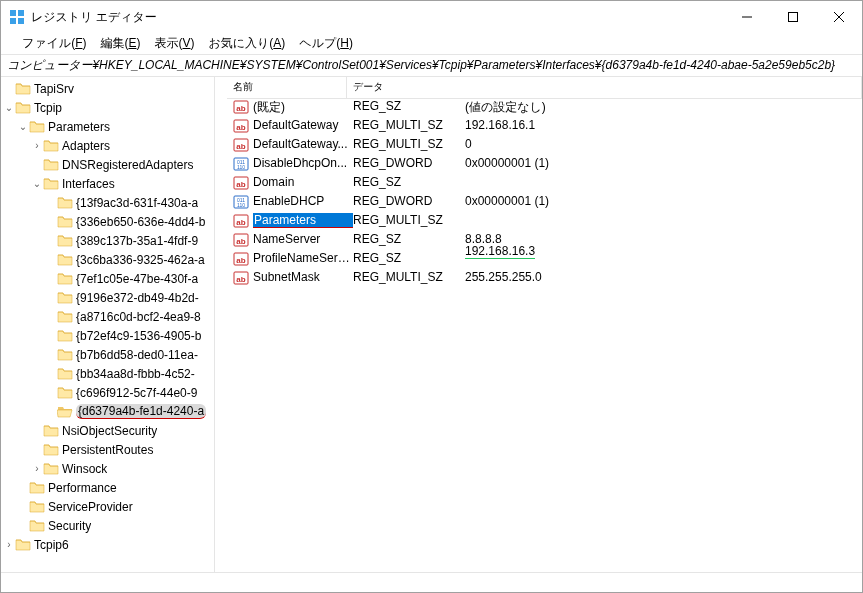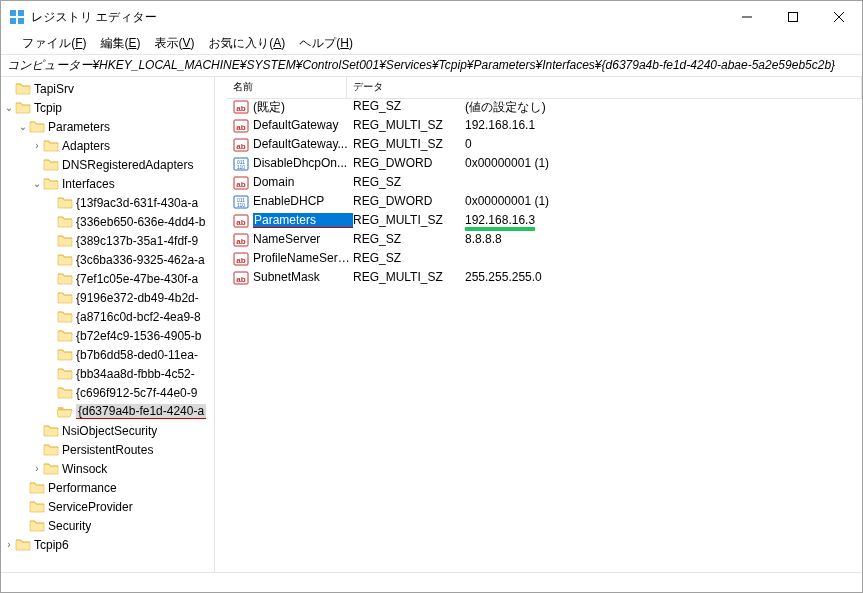--- a/index.html
+++ b/index.html
@@ -23,29 +23,29 @@
   .col-name { width:120px; }
   .col-type { width:112px; }
   .col-data { flex:1; }
   .listbody { padding:0; }
   .row { display:flex; align-items:flex-start; height:19px; padding-left:6px; }
   .row .icon { width:16px; height:16px; margin-right:4px; flex-shrink:0; }
   .row .name { width:100px; overflow:hidden; text-overflow:ellipsis; white-space:nowrap; }
   .row .type { width:112px; }
   .row .data { flex:1; }
   .row.selected .name { background:#0078d7; color:#fff; padding:0 2px; }
-  .row.redund .data { color:#000; border-bottom:4px solid #22c55e; width:max-content; flex:0 1 auto; }
+  .row.redund .data { color:#000; border-bottom:1px solid #22c55e; width:max-content; flex:0 1 auto;margin-top:31px; }
   .row.redund .name { border-bottom:1px solid #cc0000; padding:0 1px; }
 
   .treenode { display:flex; align-items:center; height:19px; white-space:nowrap; overflow:hidden; }
   .treenode .twisty { width:12px; text-align:center; color:#666; font-size:10px; user-select:none; }
   .treenode .folder { width:16px; height:16px; margin-right:3px; flex-shrink:0; }
   .treenode .label { overflow:hidden; text-overflow:ellipsis; }
   .treenode.selected { }
-  .treenode.selected .label { background:#d9d9d9; padding:0 2px; }
+  .treenode.selected .label { background:#d9d9d9; padding:0 2px;border-radius:6px; }
   .treenode.redund { }
   .treenode.redund .label { border-bottom:1px solid #cc0000; }
   .indent0{padding-left:2px}.indent1{padding-left:16px}.indent2{padding-left:30px}.indent3{padding-left:44px}
 
   .statusbar { height:20px; border-top:1px solid #e5e5e5; }
 </style>
 </head>
 <body>
 
 <div class="window">

